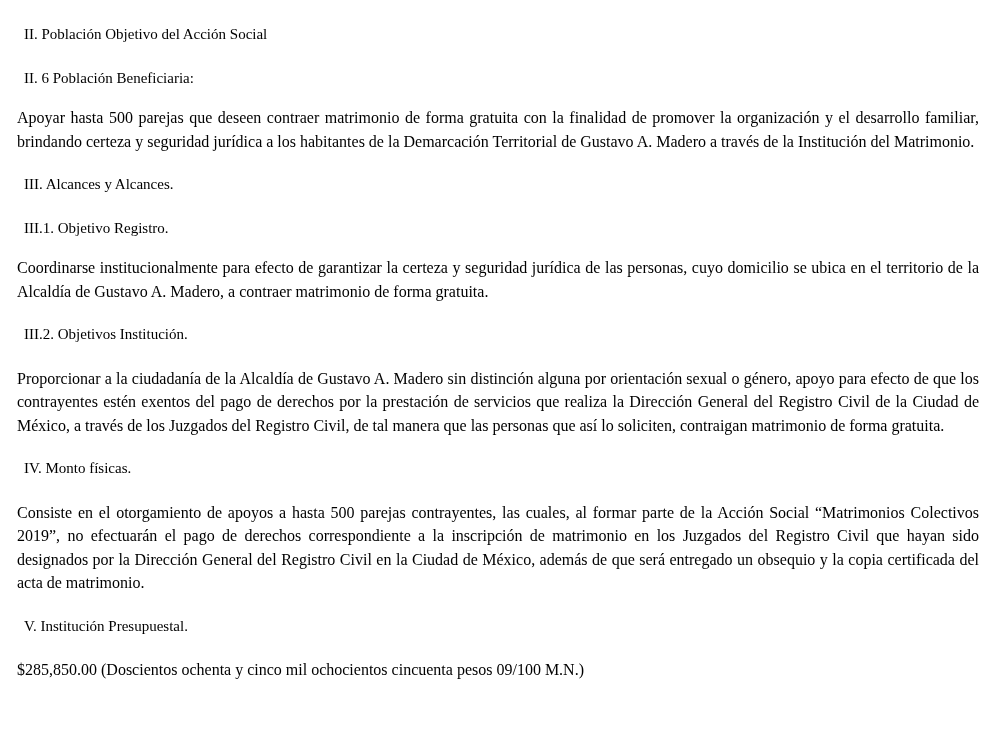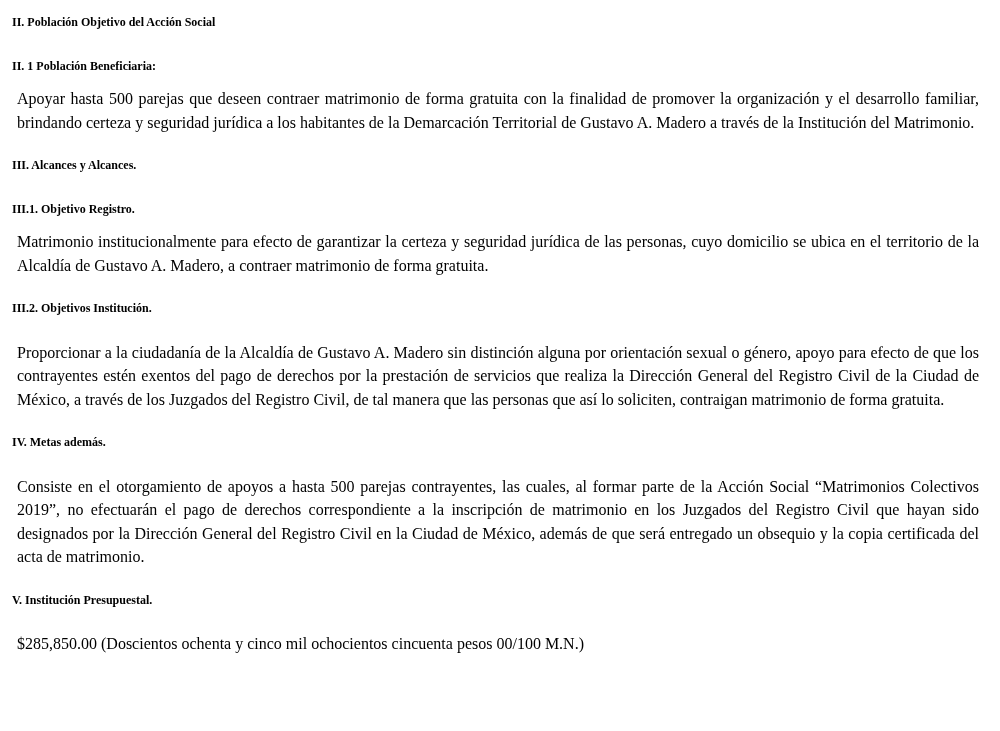--- a/index.html
+++ b/index.html
@@ -20,68 +20,68 @@
   }
   .page {
     width: 100%;
     height: 100%;
     padding: 7px 12px 0 8px;
   }
   .block {
     margin: 0 0 20px 0;
   }
   .heading {
-    font-weight: bold;
-    margin: 4px;
-    font-size: 12px;
+    font-weight: normal;
+    margin: 16px;
+    font-size: 15px;
     line-height: 23.5px;
   }
   .para {
     margin: 9px;
     text-align: justify;
   }
 </style>
 </head>
 <body>
 
 <div class="page">
 
   <div class="block">
     <p class="heading">II. Población Objetivo del Acción Social</p>
   </div>
 
   <div class="block">
-    <p class="heading">II. 1 Población Beneficiaria:</p>
+    <p class="heading">II. 6 Población Beneficiaria:</p>
     <p class="para">Apoyar hasta 500 parejas que deseen contraer matrimonio de forma gratuita con la finalidad de promover la organización y el desarrollo familiar, brindando certeza y seguridad jurídica a los habitantes de la Demarcación Territorial de Gustavo A. Madero a través de la Institución del Matrimonio.</p>
   </div>
 
   <div class="block">
     <p class="heading">III. Alcances y Alcances.</p>
   </div>
 
   <div class="block">
     <p class="heading">III.1. Objetivo Registro.</p>
-    <p class="para">Matrimonio institucionalmente para efecto de garantizar la certeza y seguridad jurídica de las personas, cuyo domicilio se ubica en el territorio de la Alcaldía de Gustavo A. Madero, a contraer matrimonio de forma gratuita.</p>
+    <p class="para">Coordinarse institucionalmente para efecto de garantizar la certeza y seguridad jurídica de las personas, cuyo domicilio se ubica en el territorio de la Alcaldía de Gustavo A. Madero, a contraer matrimonio de forma gratuita.</p>
   </div>
 
   <div class="block">
     <p class="heading">III.2. Objetivos Institución.</p>
   </div>
   <div class="block">
     <p class="para">Proporcionar a la ciudadanía de la Alcaldía de Gustavo A. Madero sin distinción alguna por orientación sexual o género, apoyo para efecto de que los contrayentes estén exentos del pago de derechos por la prestación de servicios que realiza la Dirección General del Registro Civil de la Ciudad de México, a través de los Juzgados del Registro Civil, de tal manera que las personas que así lo soliciten, contraigan matrimonio de forma gratuita.</p>
   </div>
 
   <div class="block">
-    <p class="heading">IV. Metas además.</p>
+    <p class="heading">IV. Monto físicas.</p>
   </div>
   <div class="block">
     <p class="para">Consiste en el otorgamiento de apoyos a hasta 500 parejas contrayentes, las cuales, al formar parte de la Acción Social “Matrimonios Colectivos 2019”, no efectuarán el pago de derechos correspondiente a la inscripción de matrimonio en los Juzgados del Registro Civil que hayan sido designados por la Dirección General del Registro Civil en la Ciudad de México, además de que será entregado un obsequio y la copia certificada del acta de matrimonio.</p>
   </div>
 
   <div class="block">
     <p class="heading">V. Institución Presupuestal.</p>
   </div>
 
   <div class="block">
-    <p class="para">$285,850.00 (Doscientos ochenta y cinco mil ochocientos cincuenta pesos 00/100 M.N.)</p>
+    <p class="para">$285,850.00 (Doscientos ochenta y cinco mil ochocientos cincuenta pesos 09/100 M.N.)</p>
   </div>
 
 </div>
 
 </body></html>

